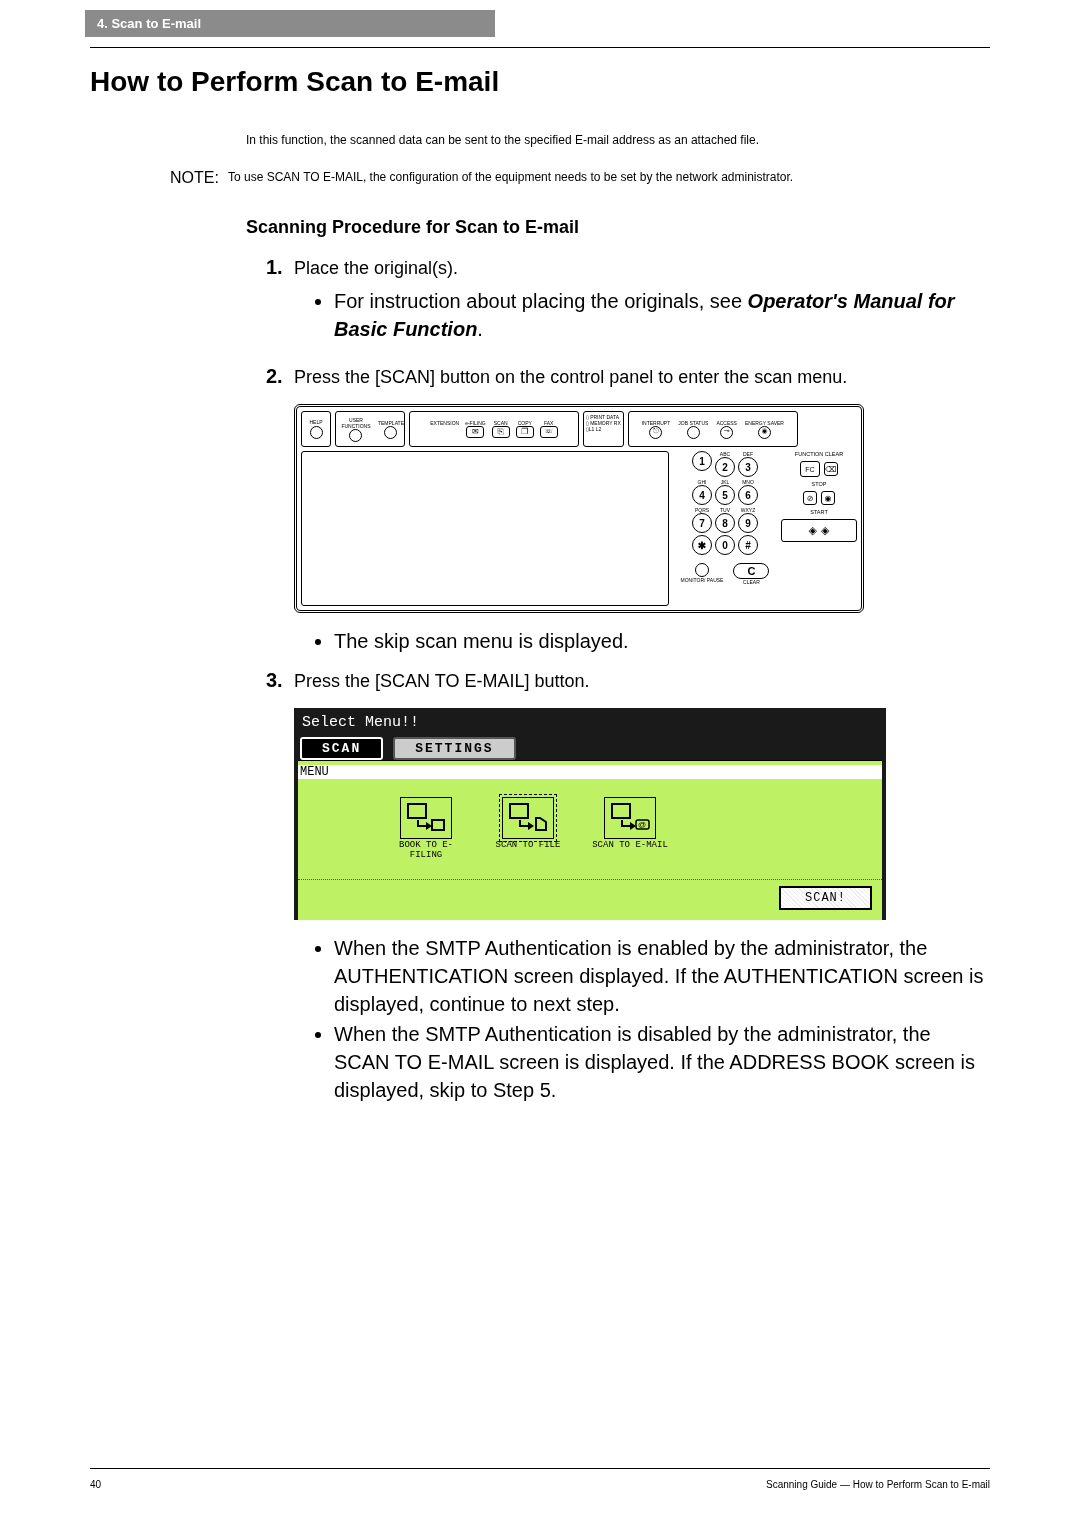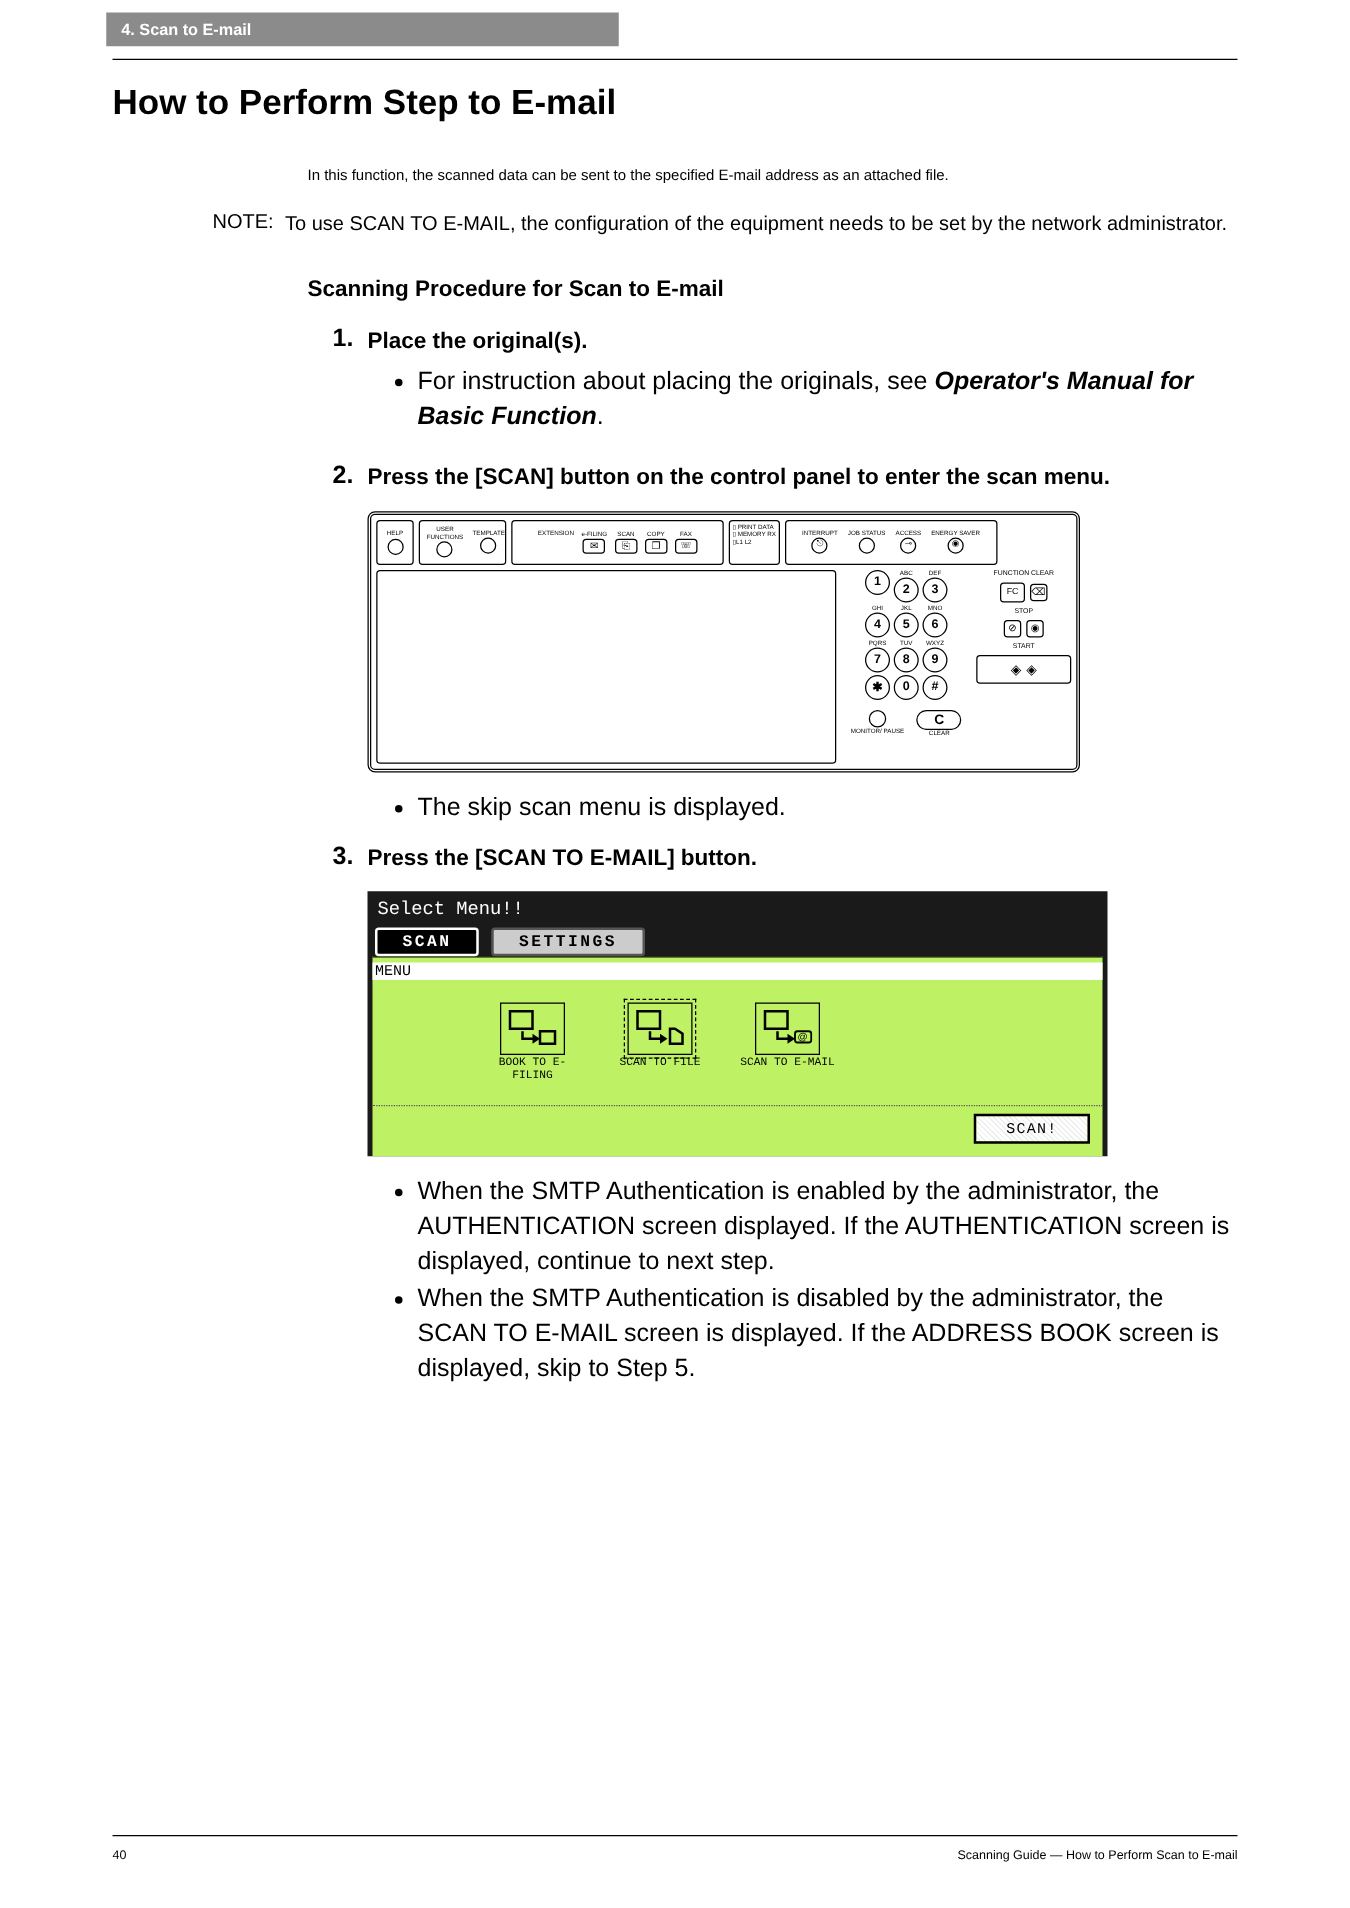--- a/index.html
+++ b/index.html
@@ -44,21 +44,21 @@
     .note-row {
       display: flex;
       margin-left: 80px;
       margin-bottom: 30px;
     }
     .note-label {
       font-size: 16px;
       min-width: 58px;
     }
     .note-body {
-      font-size: 16px;
+      font-size: 12px;
       line-height: 1.4;
     }
     h2.subheading {
       font-size: 18px;
       font-weight: bold;
       margin-left: 156px;
       margin-bottom: 18px;
     }
     .step {
       display: flex;
@@ -68,21 +68,21 @@
     .step-num {
       font-size: 20px;
       font-weight: bold;
       min-width: 28px;
     }
     .step-content {
       flex: 1;
     }
     .step-title {
       font-size: 18px;
-      font-weight: bold;
+      font-weight: normal;
       line-height: 1.4;
       margin-bottom: 6px;
     }
     .bullet-list {
       list-style: disc;
       margin-left: 40px;
       font-size: 20px;
       line-height: 1.4;
       margin-bottom: 14px;
     }
@@ -270,21 +270,21 @@
     }
     .sub-label { font-size: 5px; }
   </style>
 </head>
 <body>
 
 <div class="page">
   <div class="header-tab">4. Scan to E-mail</div>
   <div class="divider-top"></div>
 
-  <h1 class="main-title">How to Perform Step to E-mail</h1>
+  <h1 class="main-title">How to Perform Scan to E-mail</h1>
 
   <p class="intro-text">In this function, the scanned data can be sent to the specified E-mail address as an attached file.</p>
 
   <div class="note-row">
     <span class="note-label">NOTE:</span>
     <span class="note-body">To use SCAN TO E-MAIL, the configuration of the equipment needs to be set by the network administrator.</span>
   </div>
 
   <h2 class="subheading">Scanning Procedure for Scan to E-mail</h2>
 

